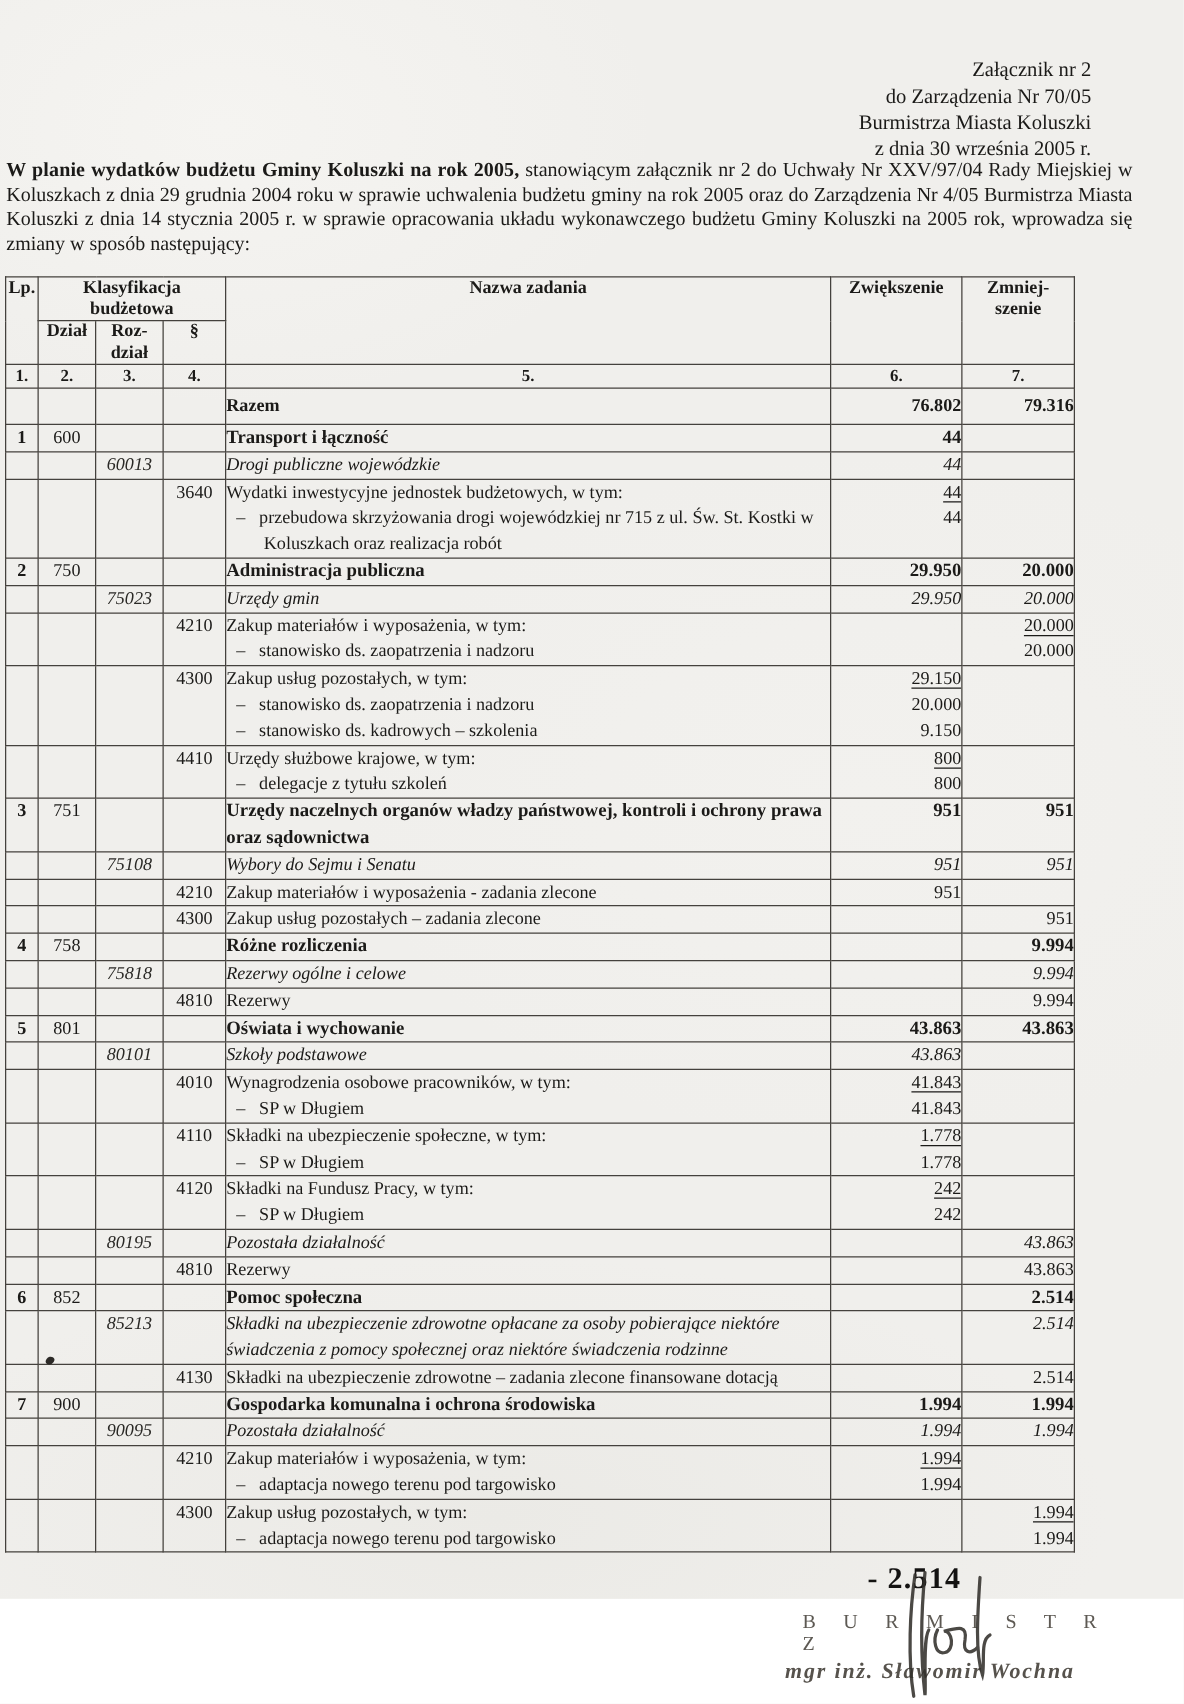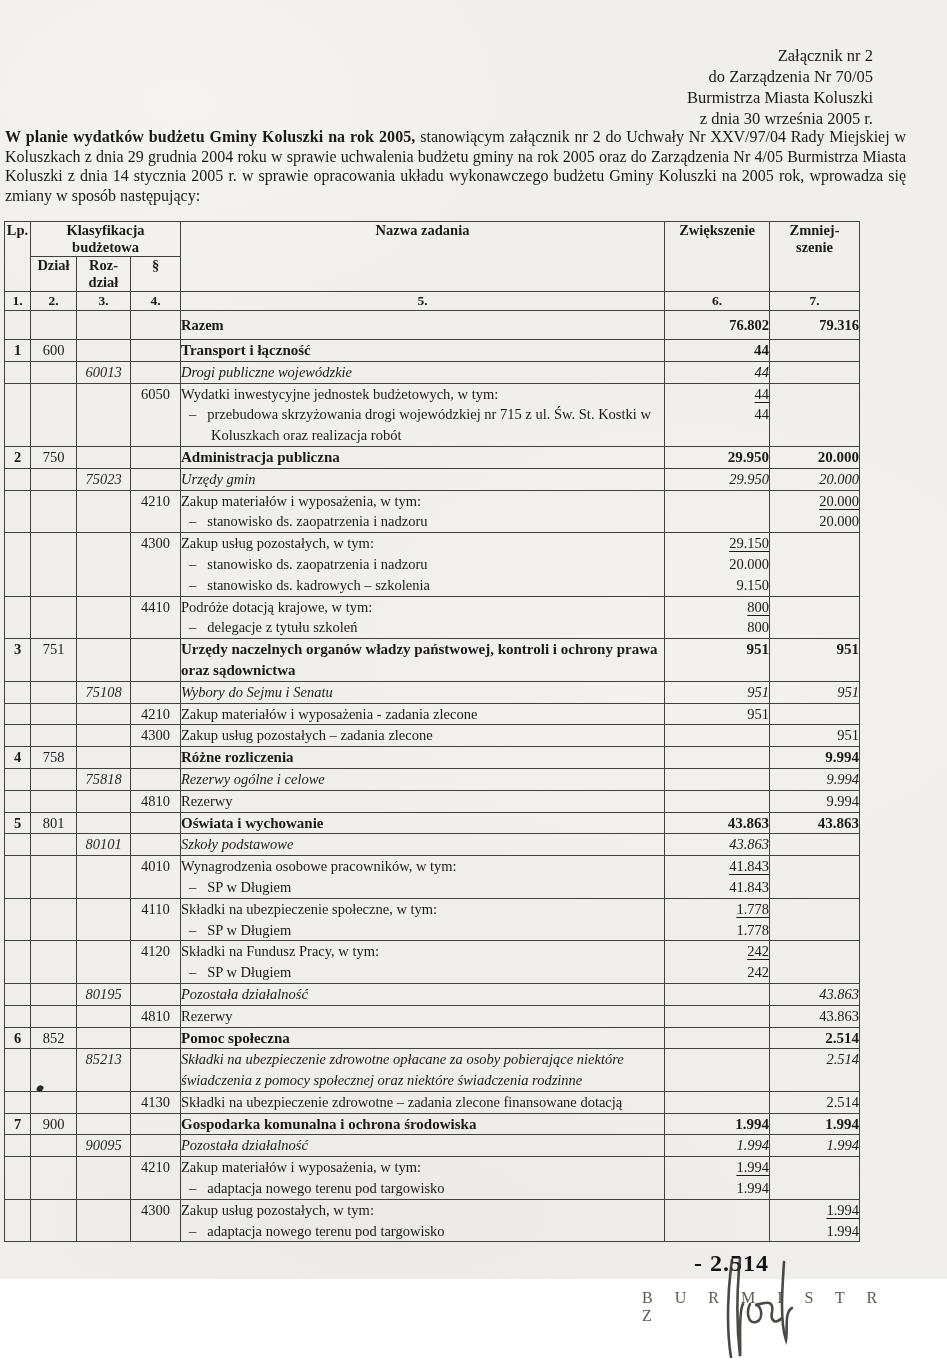--- a/index.html
+++ b/index.html
@@ -166,21 +166,21 @@
           </td>
           <td class="c-zw">
             <div class="vline">44</div>
           </td>
           <td class="c-zm"></td>
         </tr>
         <tr class="r-item">
           <td class="c-lp"></td>
           <td class="c-dzial"></td>
           <td class="c-rozdzial"></td>
-          <td class="c-par">6050</td>
+          <td class="c-par">3640</td>
           <td class="c-name">
             <div class="nline">Wydatki inwestycyjne jednostek budżetowych, w tym:</div>
             <div class="nline dash"><span class="dm">–</span><span>przebudowa skrzyżowania drogi wojewódzkiej nr 715 z ul. Św. St. Kostki w Koluszkach oraz realizacja robót</span></div>
           </td>
           <td class="c-zw">
             <div class="vline"><span class="u">44</span></div>
             <div class="vline">44</div>
           </td>
           <td class="c-zm"></td>
         </tr>
@@ -245,21 +245,21 @@
             <div class="vline">9.150</div>
           </td>
           <td class="c-zm"></td>
         </tr>
         <tr class="r-item">
           <td class="c-lp"></td>
           <td class="c-dzial"></td>
           <td class="c-rozdzial"></td>
           <td class="c-par">4410</td>
           <td class="c-name">
-            <div class="nline">Podróże dotacją krajowe, w tym:</div>
+            <div class="nline">Urzędy służbowe krajowe, w tym:</div>
             <div class="nline dash"><span class="dm">–</span><span>delegacje z tytułu szkoleń</span></div>
           </td>
           <td class="c-zw">
             <div class="vline"><span class="u">800</span></div>
             <div class="vline">800</div>
           </td>
           <td class="c-zm"></td>
         </tr>
         <tr class="r-section">
           <td class="c-lp">3</td>
@@ -552,20 +552,21 @@
           <td class="c-zm">
             <div class="vline"><span class="u">1.994</span></div>
             <div class="vline">1.994</div>
           </td>
         </tr>
       </tbody>
   </table>
 
   <div class="hand-total">- 2.514</div>
   <div class="stamp-title">B U R M I S T R Z</div>
+  <div class="stamp-name">mgr inż. Sławomir Wochna</div>
 
   <svg class="sig" width="120" height="110" viewBox="0 0 120 110">
     <g fill="none" stroke="#33302c" stroke-width="2.6" stroke-linecap="round" opacity="0.88">
       <path d="M22 8 C18 35 16 75 21 105"></path>
       <path d="M30 6 C27 36 26 70 30 104 C31 96 28 60 33 52"></path>
       <path d="M40 52 C36 60 38 72 46 70 C54 68 52 52 45 53 C57 50 64 48 62 60 C60 70 66 72 72 66"></path>
       <path d="M74 10 C72 40 70 70 76 88 C78 78 74 60 82 56"></path>
     </g>
   </svg>
 

